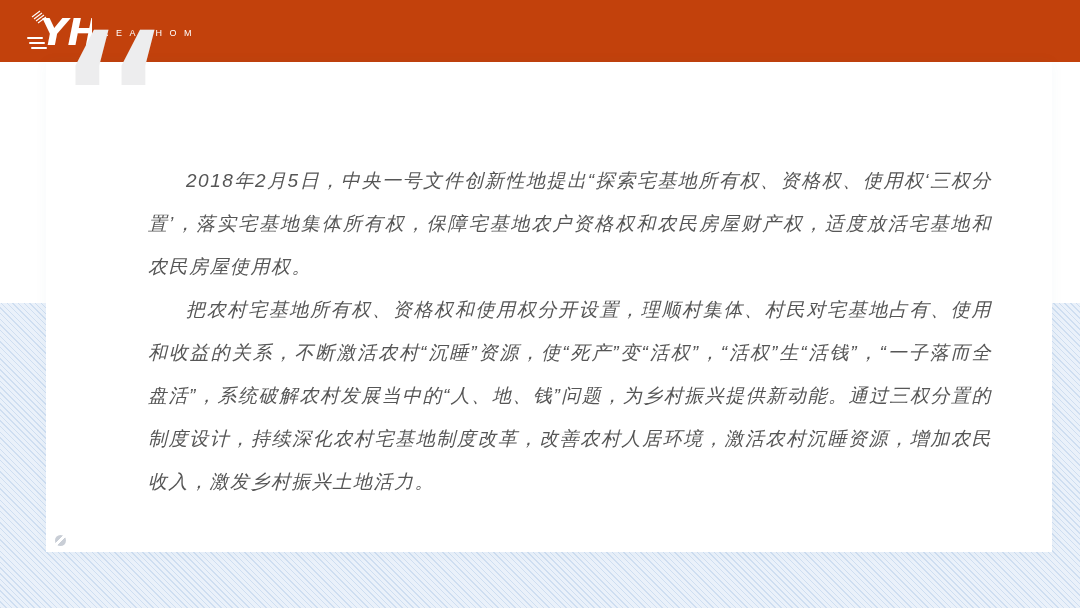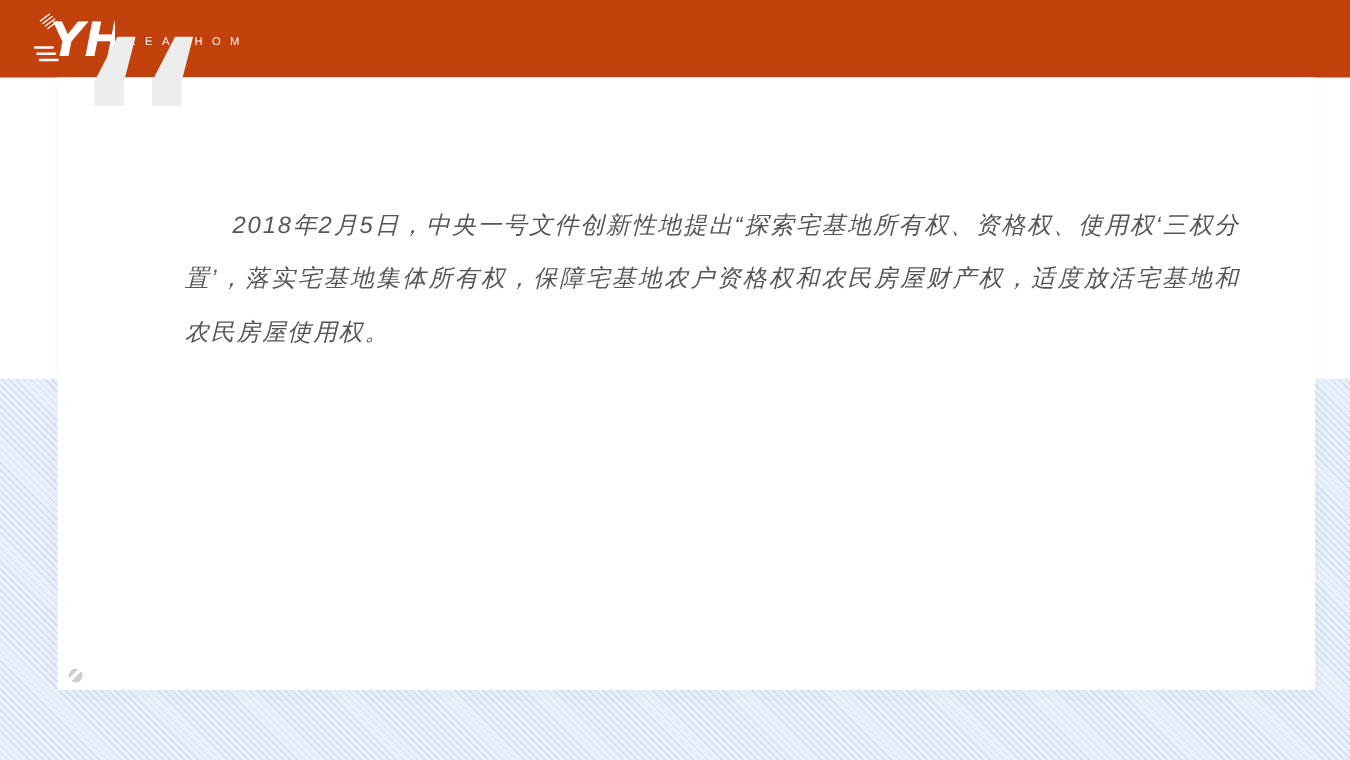--- a/index.html
+++ b/index.html
@@ -147,18 +147,19 @@
     </div>
   </div>
 
   <div class="decor-band"></div>
 
   <div class="content-card">
     <div class="open-quote">“</div>
 
     <div class="body-text">
       <p>2018年2月5日，中央一号文件创新性地提出“探索宅基地所有权、资格权、使用权‘三权分置’，落实宅基地集体所有权，保障宅基地农户资格权和农民房屋财产权，适度放活宅基地和农民房屋使用权。</p>
+      <p>把农村宅基地所有权、资格权和使用权分开设置，理顺村集体、村民对宅基地占有、使用和收益的关系，不断激活农村“沉睡”资源，使“死产”变“活权”，“活权”生“活钱”，“一子落而全盘活”，系统破解农村发展当中的“人、地、钱”问题，为乡村振兴提供新动能。通过三权分置的制度设计，持续深化农村宅基地制度改革，改善农村人居环境，激活农村沉睡资源，增加农民收入，激发乡村振兴土地活力。</p>
     </div>
 
     <div class="stripe-dot"></div>
   </div>
 
 </div>
 
 </body></html>

